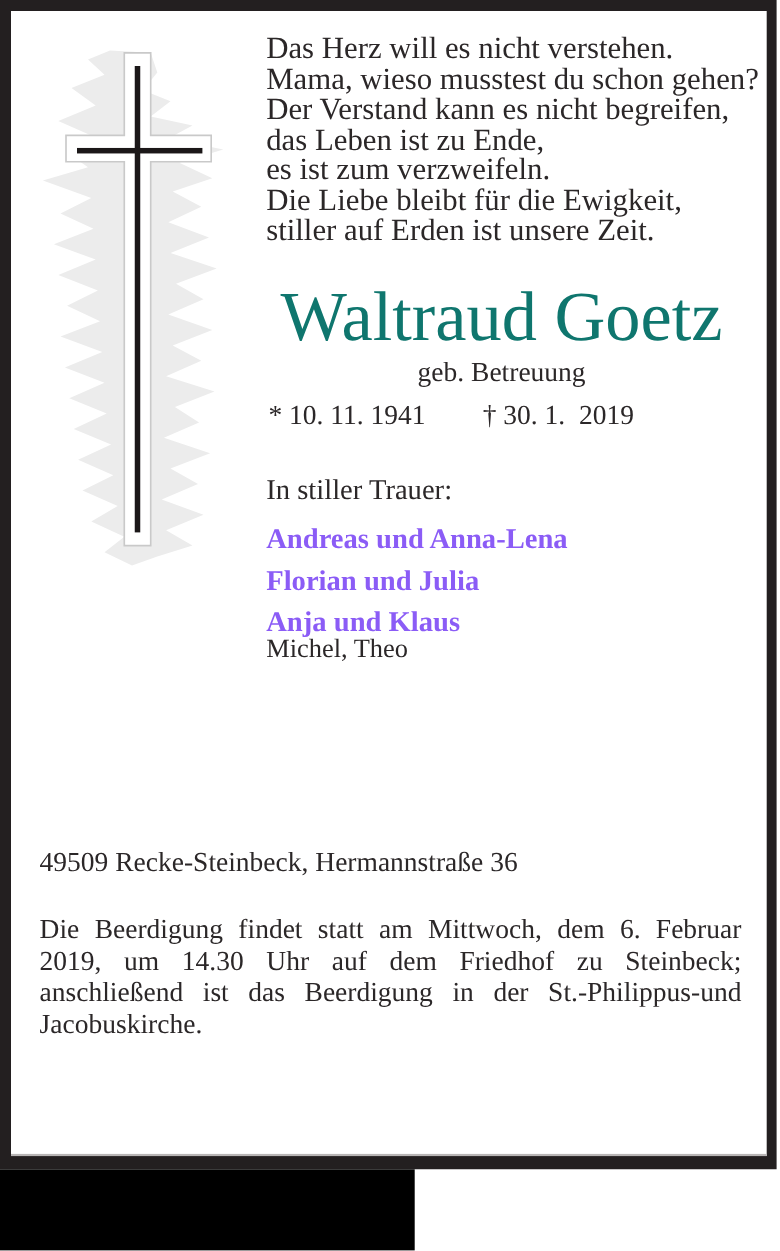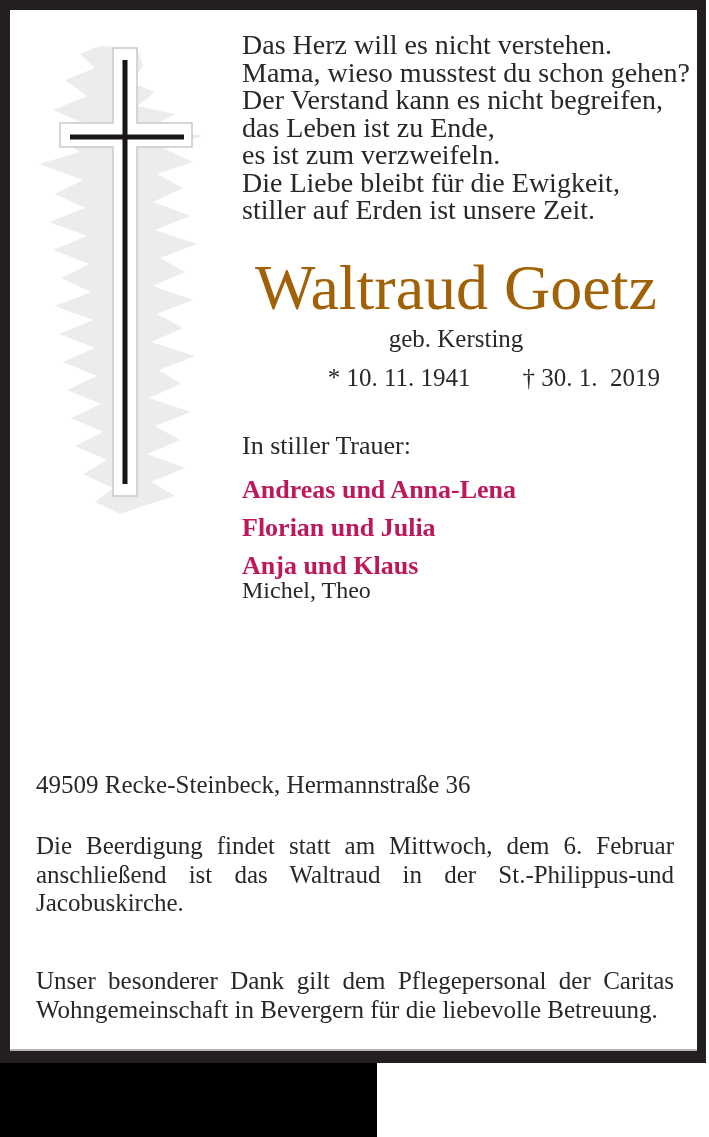--- a/index.html
+++ b/index.html
@@ -8,28 +8,28 @@
     font-family:"Liberation Serif","DejaVu Serif",serif;color:#2b2728;
   }
   .frame{
     position:absolute;left:0;top:0;width:706px;height:1063px;box-sizing:border-box;
     border:10px solid #231f20;border-right-width:9px;border-bottom-width:12px;background:#ffffff;
   }
   .frame-inner-edge{position:absolute;left:0;right:0;bottom:0;height:2px;background:#b8b5b5;}
   .cross{position:absolute;left:25px;top:44px;width:185px;height:475px;}
   .poem{position:absolute;left:242px;top:31px;font-size:28px;line-height:27.5px;white-space:nowrap;}
   .name-block{position:absolute;left:242px;top:256px;width:428px;text-align:center;}
-  .deceased{font-size:64px;line-height:64px;color:#a16207;white-space:nowrap;}
+  .deceased{font-size:64px;line-height:64px;color:#0f766e;white-space:nowrap;}
   .maiden{position:absolute;left:242px;top:326px;width:428px;text-align:center;font-size:25px;line-height:25px;}
-  .dates{position:absolute;left:232px;top:365px;width:428px;text-align:right;font-size:25px;line-height:25px;white-space:pre;}
+  .dates{position:absolute;left:244px;top:365px;width:428px;text-align:left;font-size:25px;line-height:25px;white-space:pre;}
   .dates .death{margin-left:52px;}
   .intro{position:absolute;left:242px;top:433px;font-size:26px;line-height:26px;}
   .mourners{position:absolute;left:242px;top:477px;}
   .mourner-group + .mourner-group{margin-top:13px;}
-  .m-names{font-weight:bold;font-size:26px;line-height:25px;color:#be185d;white-space:nowrap;}
+  .m-names{font-weight:bold;font-size:26px;line-height:25px;color:#8b5cf6;white-space:nowrap;}
   .m-children{font-size:24px;line-height:25px;white-space:nowrap;}
   .address{position:absolute;left:36px;top:771px;font-size:25px;line-height:28px;white-space:nowrap;}
   .para{position:absolute;left:36px;width:638px;font-size:25px;line-height:28.5px;}
   .para1{top:832px;}
   .para2{top:967px;}
   .jline{text-align:justify;text-align-last:justify;}
   .jline-last{text-align:left;text-align-last:left;}
   .redaction{position:absolute;left:0;top:1063px;width:377px;height:74px;background:#000000;}
 </style>
 </head>
@@ -55,21 +55,21 @@
     <div>das Leben ist zu Ende,</div>
     <div>es ist zum verzweifeln.</div>
     <div>Die Liebe bleibt für die Ewigkeit,</div>
     <div>stiller auf Erden ist unsere Zeit.</div>
   </div>
 
   <div class="name-block">
     <div class="deceased">Waltraud Goetz</div>
   </div>
 
-  <div class="maiden">geb. Kersting</div>
+  <div class="maiden">geb. Betreuung</div>
 
   <div class="dates"><span class="birth">* 10. 11. 1941</span><span class="death">† 30. 1.  2019</span></div>
 
   <div class="intro">In stiller Trauer:</div>
 
   <div class="mourners">
     <div class="mourner-group">
       <div class="m-names">Andreas und Anna-Lena</div>
     </div>
     <div class="mourner-group">
@@ -78,24 +78,21 @@
     <div class="mourner-group">
       <div class="m-names">Anja und Klaus</div>
       <div class="m-children">Michel, Theo</div>
     </div>
   </div>
 
   <div class="address">49509 Recke-Steinbeck, Hermannstraße 36</div>
 
   <div class="para para1">
     <div class="jline">Die Beerdigung findet statt am Mittwoch, dem 6. Februar</div>
-    <div class="jline">anschließend ist das Waltraud in der St.-Philippus-und</div>
+    <div class="jline">2019, um 14.30 Uhr auf dem Friedhof zu Steinbeck;</div>
+    <div class="jline">anschließend ist das Beerdigung in der St.-Philippus-und</div>
     <div class="jline jline-last">Jacobuskirche.</div>
   </div>
 
-  <div class="para para2">
-    <div class="jline">Unser besonderer Dank gilt dem Pflegepersonal der Caritas</div>
-    <div class="jline jline-last">Wohngemeinschaft in Bevergern für die liebevolle Betreuung.</div>
-  </div>
 
   <div class="redaction"></div>
 
 </div>
 
 </body></html>

